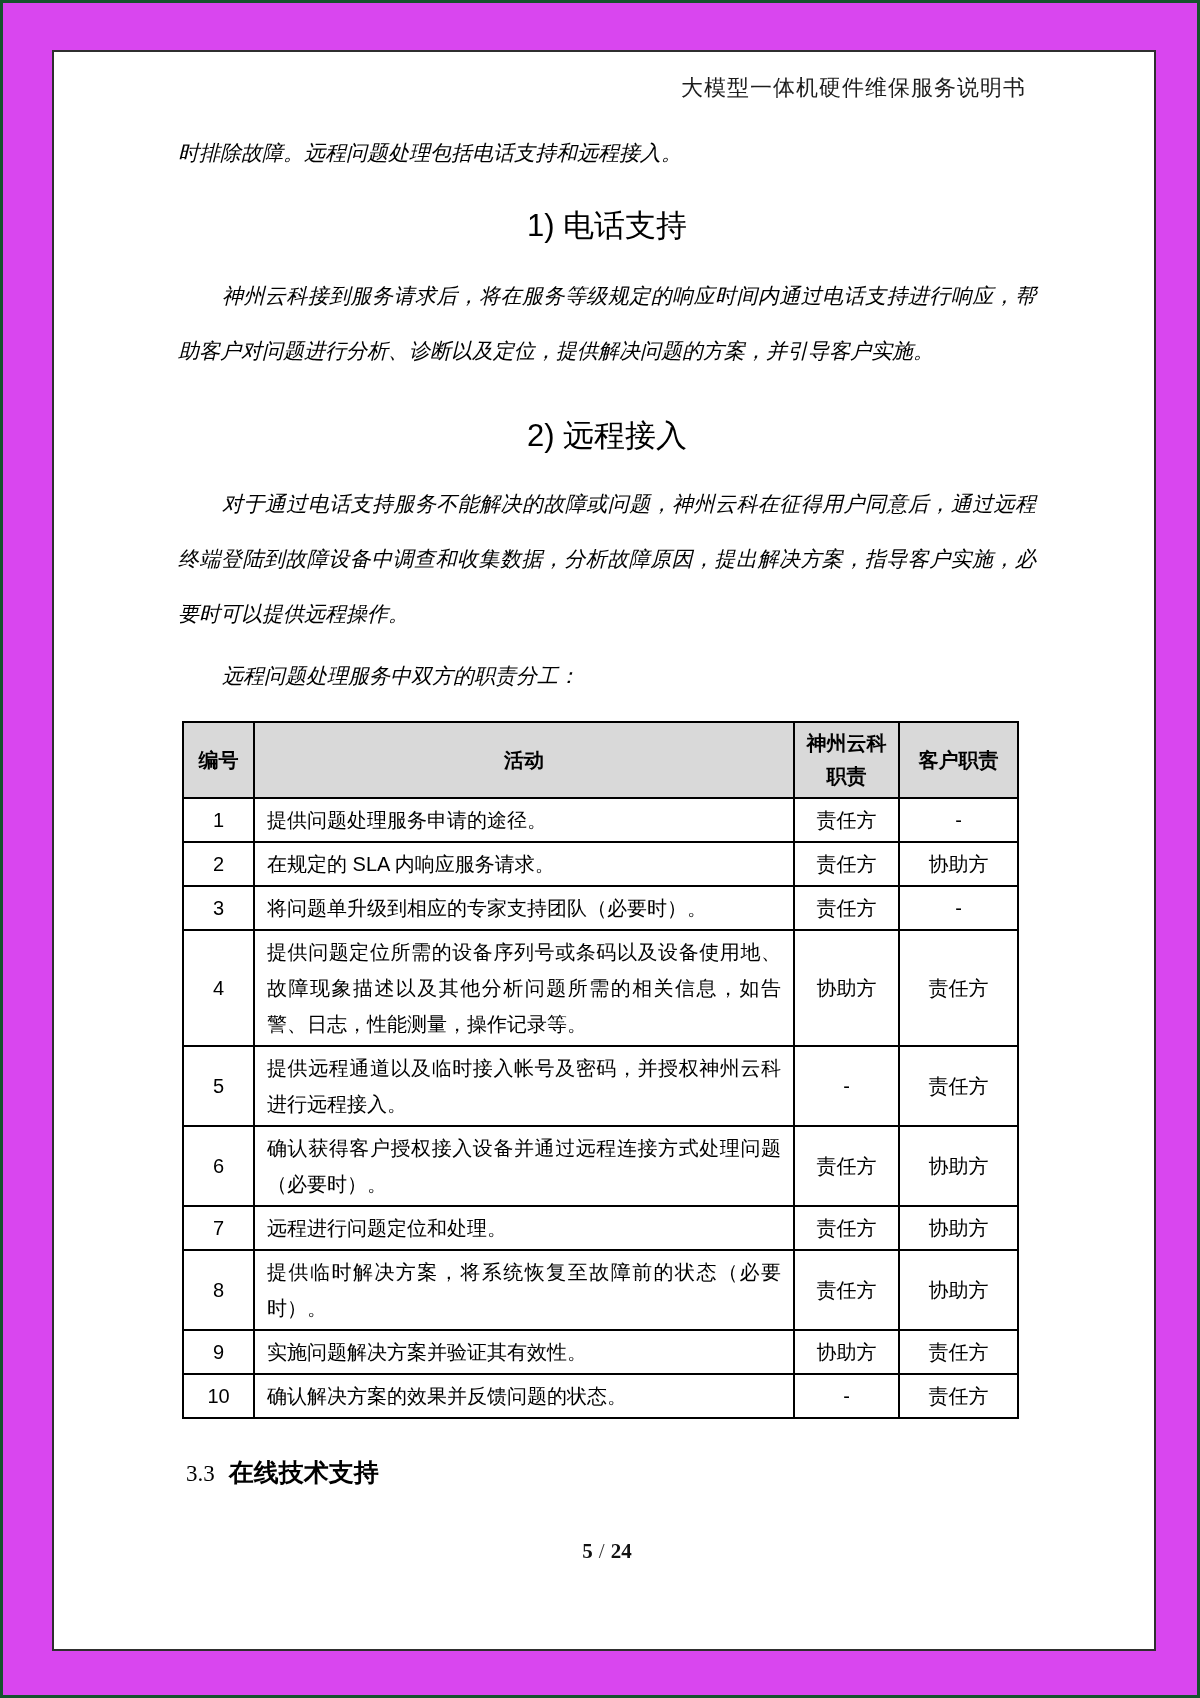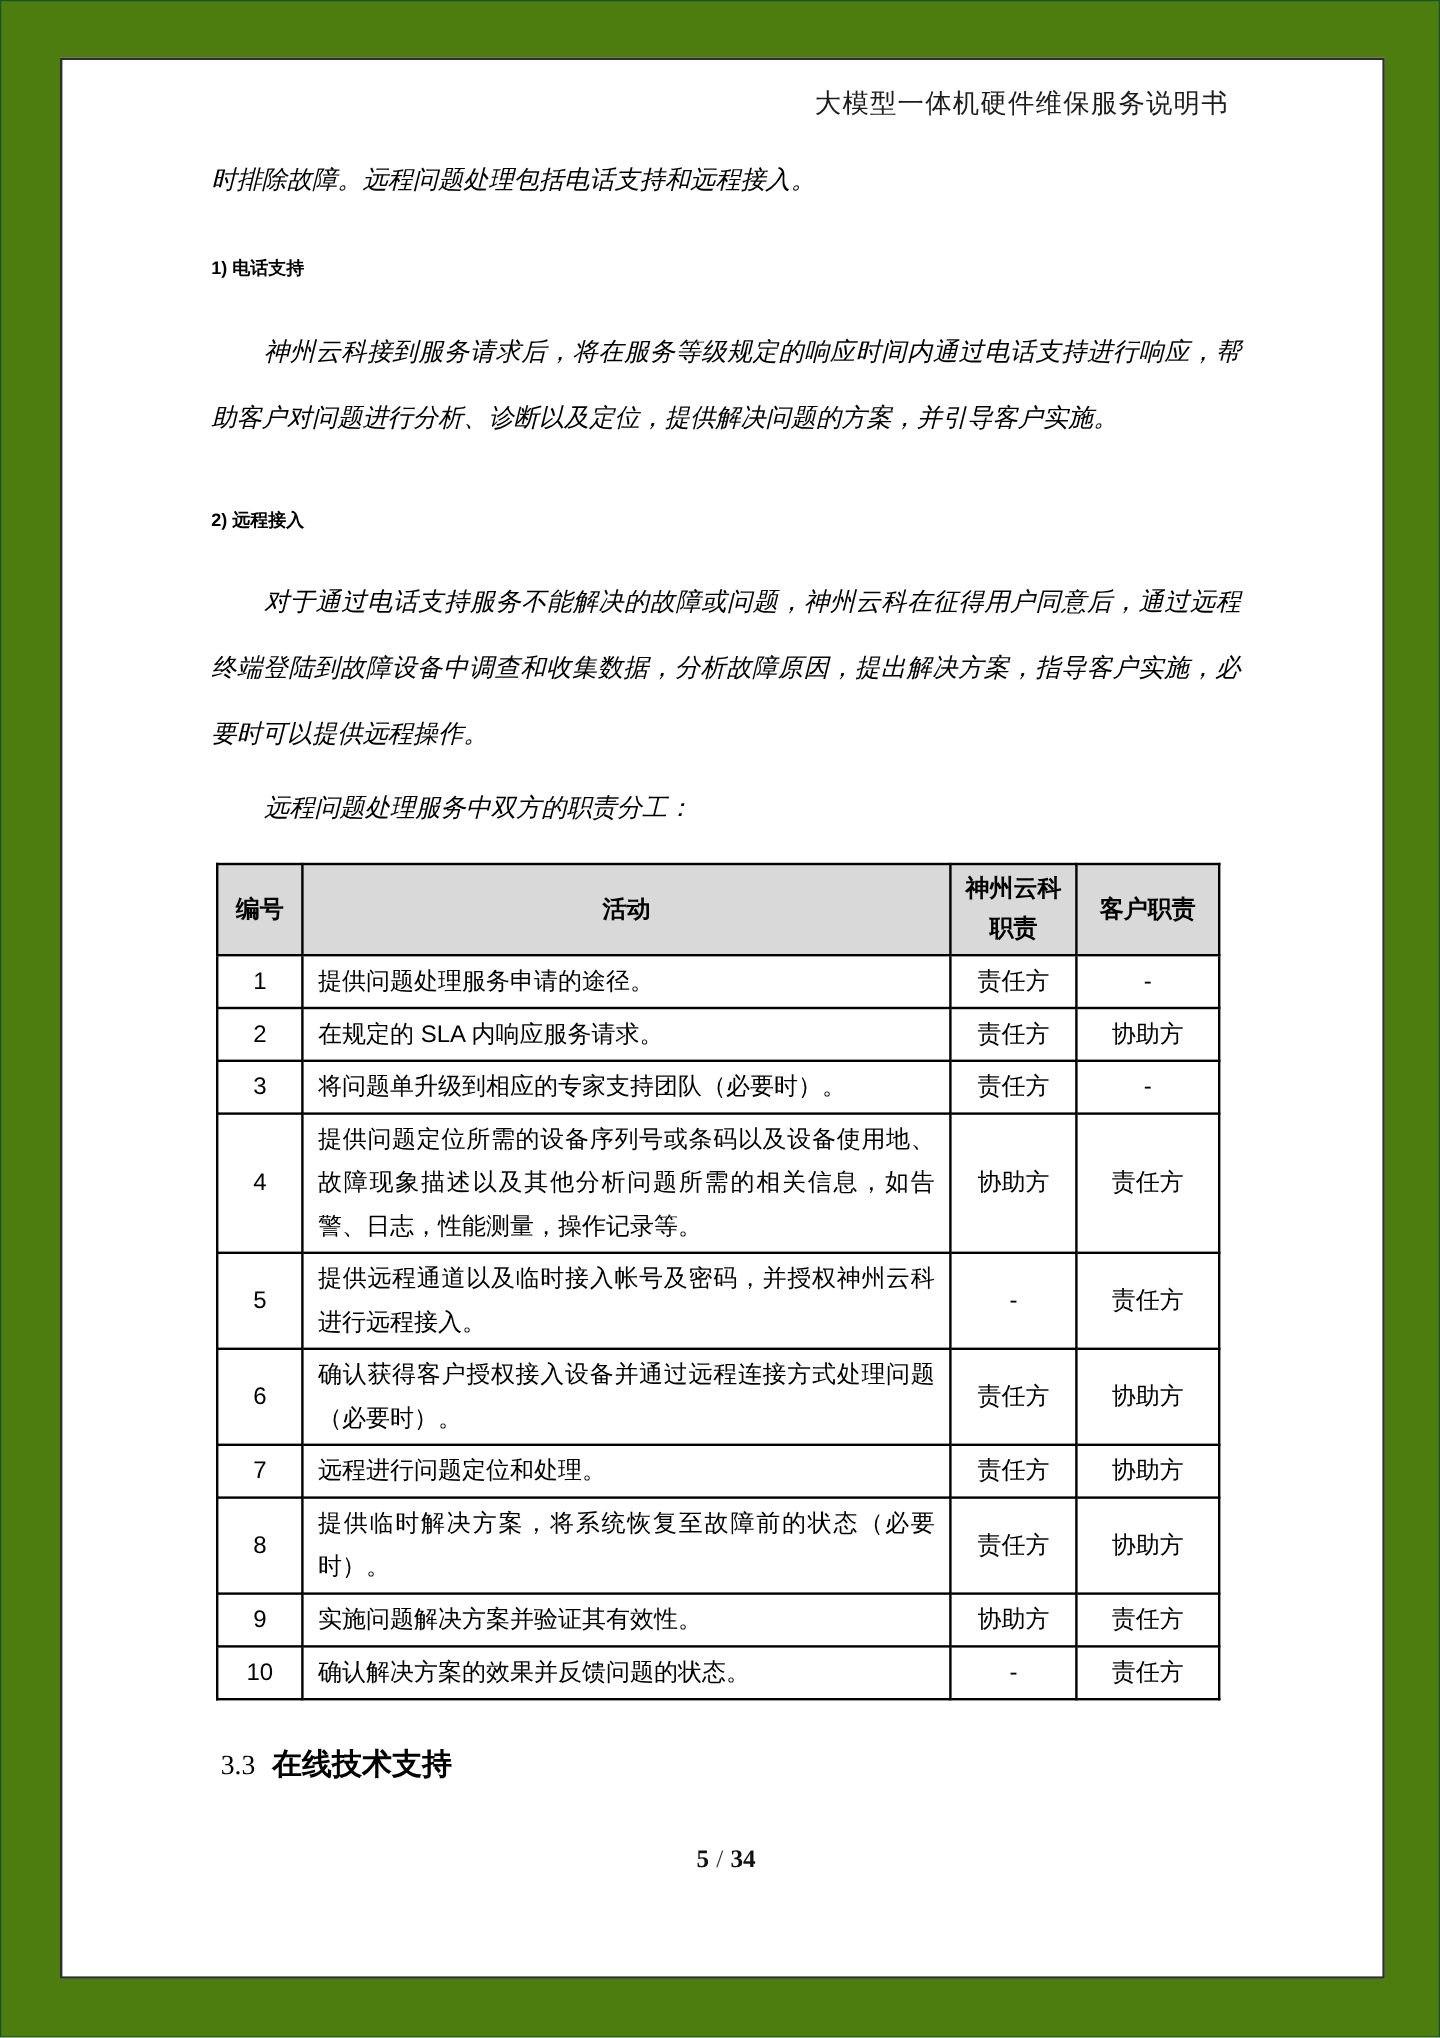--- a/index.html
+++ b/index.html
@@ -3,22 +3,22 @@
 <meta charset="utf-8">
 <style>
   html, body { margin: 0; padding: 0; background: #ffffff; }
   body {
     width: 1200px; height: 1698px; position: relative;
     font-family: "Liberation Sans", sans-serif;
     color: #000000; overflow: hidden;
   }
   .canvas {
     position: absolute; inset: 0;
-    border: 1px solid #14532d; box-sizing: border-box;
-    background: #4d7c0f;
+    border: 3px solid #14532d; box-sizing: border-box;
+    background: #d946ef;
   }
   .page {
     position: absolute; left: 49px; top: 47px;
     width: 1104px; height: 1601px;
     border: 2px solid #2f2f2f; box-sizing: border-box;
     padding: 22px 118px 0 124px;
     background: #ffffff;
   }
   .doc-header {
     text-align: right;
@@ -26,22 +26,22 @@
     font-size: 22px; line-height: 28px; color: #1c1c1c;
     padding-right: 10px; letter-spacing: 1px;
   }
   .para {
     font-size: 21px; line-height: 55px;
     text-align: justify; margin: 0; font-style: italic;
   }
   .indent { text-indent: 44px; }
   .intro-para { margin-top: 36px; line-height: 30px; }
   .sub-heading {
-    font-size: 15px; font-weight: bold; line-height: 32px;
-    margin: 0; margin-top: 42px;
+    font-size: 31px; font-weight: normal; line-height: 32px;
+    margin: 0; margin-top: 42px; text-align: center;
   }
   .body-para-1 { margin-top: 26px; }
   .body-para-2 { margin-top: 24px; }
   .table-intro { margin-top: 10px; line-height: 50px; }
   table.resp {
     border-collapse: collapse; table-layout: fixed;
     margin-top: 20px; margin-left: 4px;
     width: 835px;
   }
   table.resp col.c1 { width: 71px; }
@@ -180,17 +180,17 @@
           </tr>
         </tbody>
     </table>
 
     <div class="section-heading">
       <span class="section-number">3.3</span><span class="section-title">在线技术支持</span>
     </div>
 
 
     <div class="doc-footer">
-      <span>5</span><span class="sep">/</span><span>34</span>
+      <span>5</span><span class="sep">/</span><span>24</span>
     </div>
 
   </div>
 </div>
 
 </body></html>

